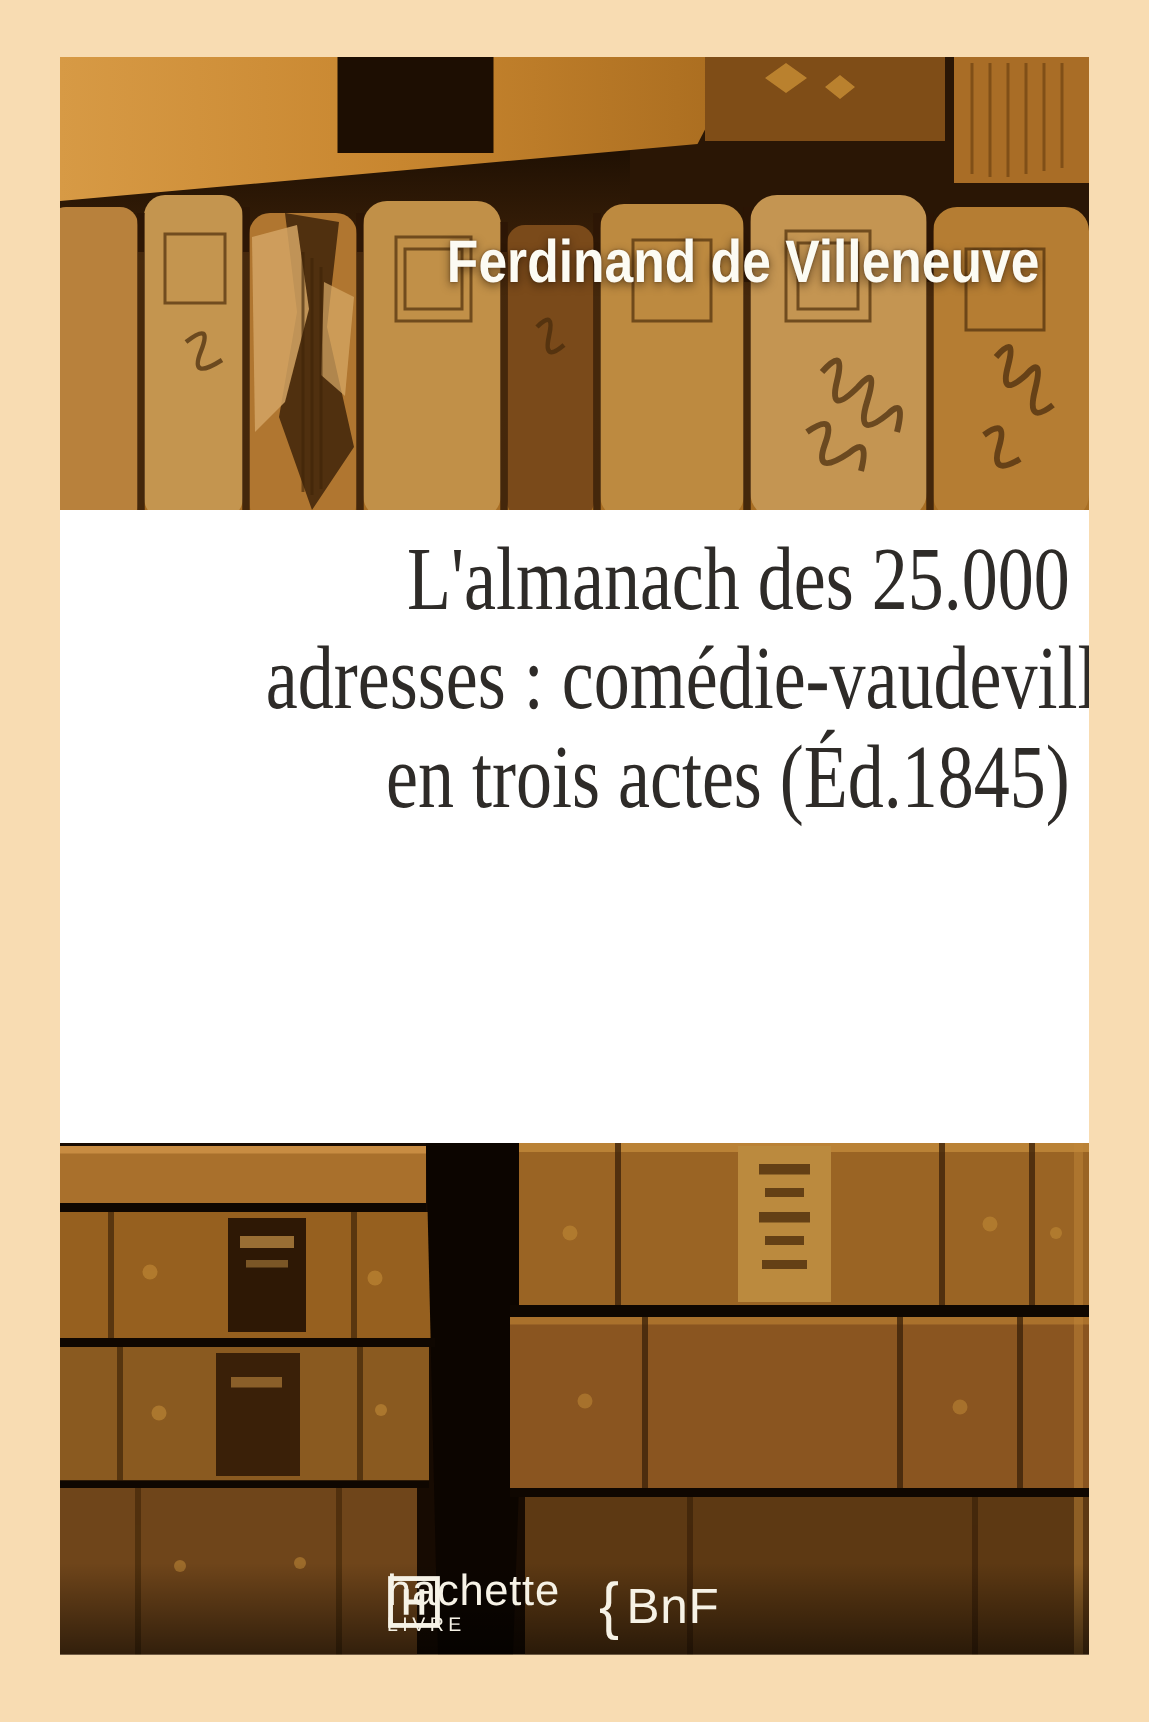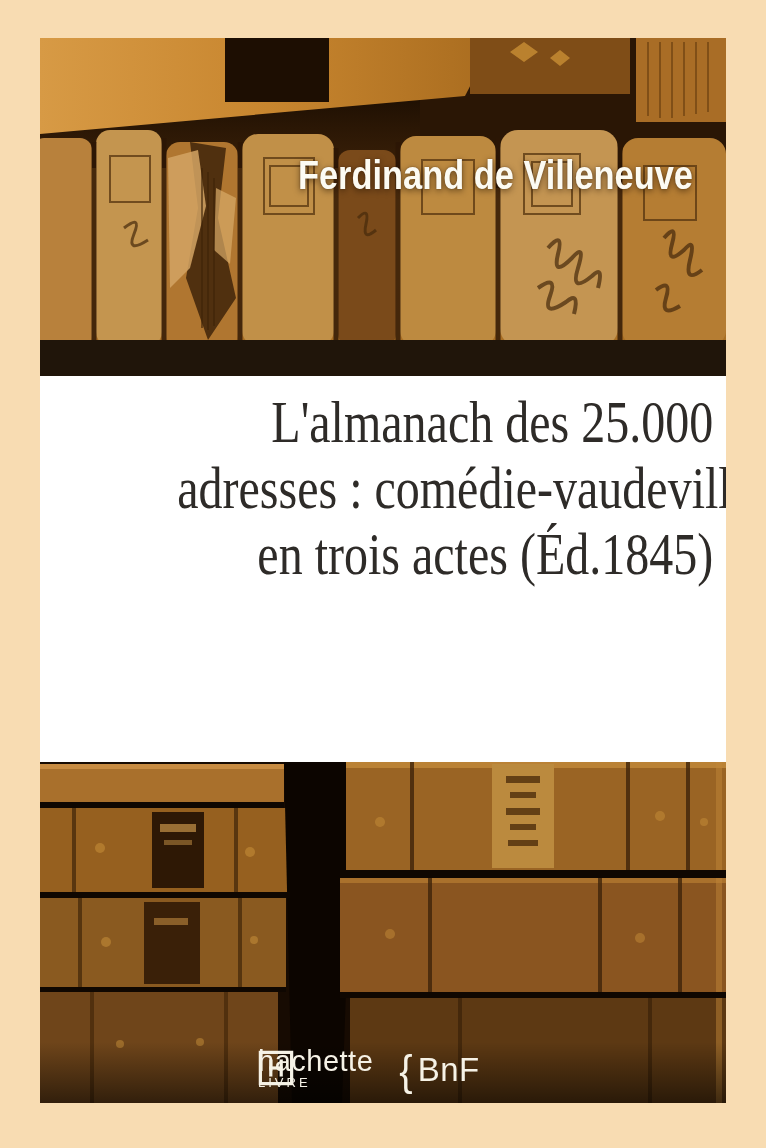--- a/index.html
+++ b/index.html
@@ -22,32 +22,32 @@
     text-align:right;white-space:nowrap;
     font-weight:bold;font-size:40px;line-height:42px;
     font-family:"Liberation Sans",sans-serif;
     color:#fcfbf3;
     transform:scaleX(.86);transform-origin:100% 50%;
     text-shadow:0 2px 7px rgba(35,18,4,.6),0 0 2px rgba(50,25,5,.4);
   }
 
   .title-band{
     position:absolute;top:302px;left:0;width:686px;height:422px;
-    background:#ffffff;box-sizing:border-box;padding-top:13px;margin-top:36px;
+    background:#ffffff;box-sizing:border-box;padding-top:13px;
   }
   .title-line{
     text-align:right;padding-right:16px;white-space:nowrap;
     font-family:"Liberation Serif","DejaVu Serif",serif;
     font-size:60px;line-height:66px;color:#2e2b28;
     transform:scaleX(.80);transform-origin:100% 50%;
   }
 
   .logos{
     position:absolute;top:1010px;left:218px;
-    display:flex;align-items:center;gap:26px;
+    display:flex;align-items:flex-end;gap:26px;
     color:#f6f2e6;
   }
   .hachette{display:flex;align-items:flex-start;gap:9px;}
   .hachette-mark{margin-top:2px;}
   .hachette-word{font-size:29px;line-height:27px;letter-spacing:.5px;}
   .hachette-sub{font-size:13px;line-height:15px;letter-spacing:3px;}
   .bnf{display:flex;align-items:center;gap:5px;margin-top:2px;}
   .bnf-brace{font-size:40px;line-height:38px;font-weight:normal;transform:scaleY(1.05);}
   .bnf-word{font-size:33px;line-height:36px;font-weight:normal;letter-spacing:.5px;}
 </style>

